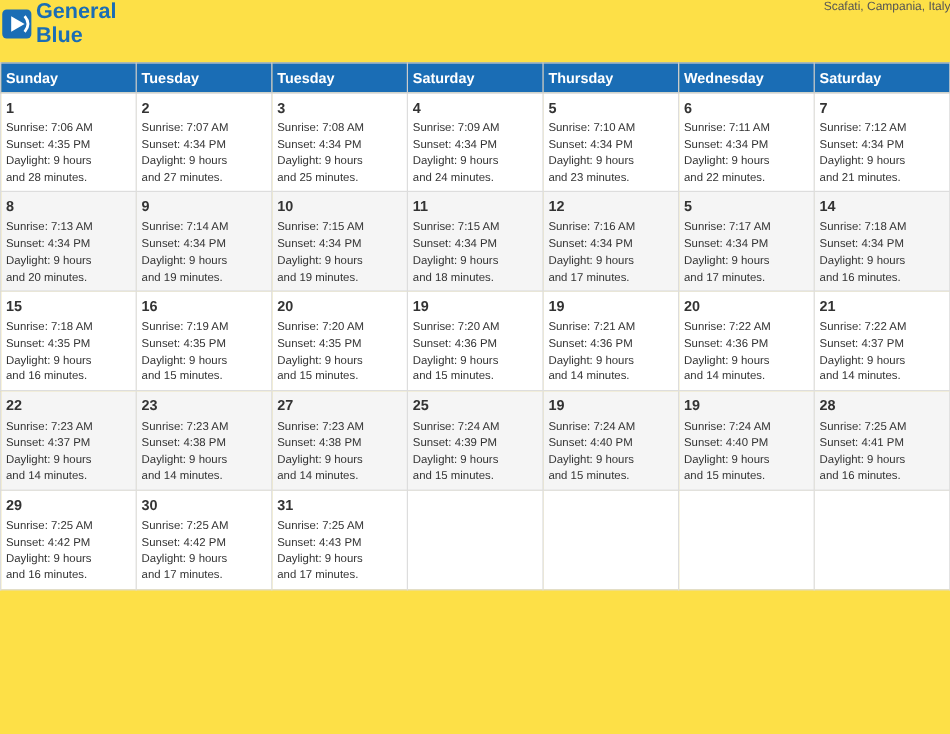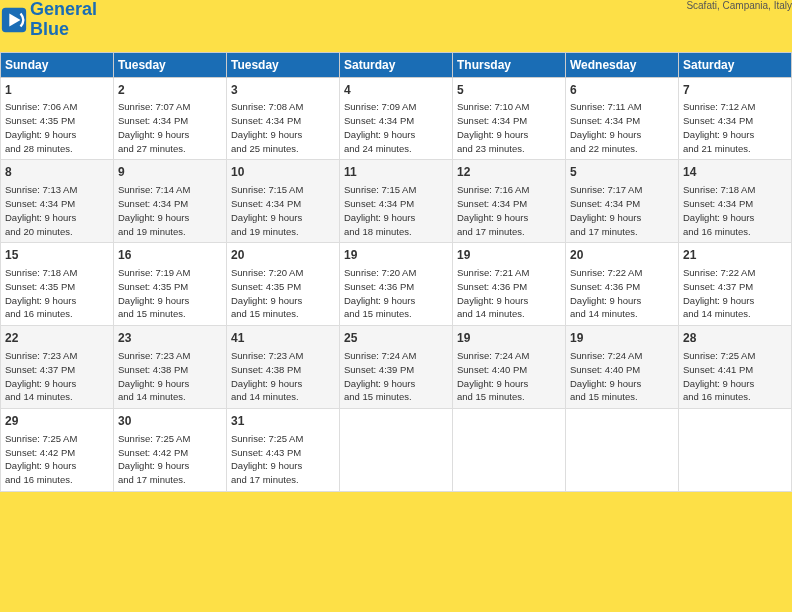--- a/index.html
+++ b/index.html
@@ -221,21 +221,21 @@
         <tr>
           <td>
             <span class="day-number">22</span>
             <div class="day-info">Sunrise: 7:23 AM<br>Sunset: 4:37 PM<br>Daylight: 9 hours<br>and 14 minutes.</div>
           </td>
           <td>
             <span class="day-number">23</span>
             <div class="day-info">Sunrise: 7:23 AM<br>Sunset: 4:38 PM<br>Daylight: 9 hours<br>and 14 minutes.</div>
           </td>
           <td>
-            <span class="day-number">41</span>
+            <span class="day-number">27</span>
             <div class="day-info">Sunrise: 7:23 AM<br>Sunset: 4:38 PM<br>Daylight: 9 hours<br>and 14 minutes.</div>
           </td>
           <td>
             <span class="day-number">25</span>
             <div class="day-info">Sunrise: 7:24 AM<br>Sunset: 4:39 PM<br>Daylight: 9 hours<br>and 15 minutes.</div>
           </td>
           <td>
             <span class="day-number">19</span>
             <div class="day-info">Sunrise: 7:24 AM<br>Sunset: 4:40 PM<br>Daylight: 9 hours<br>and 15 minutes.</div>
           </td>

